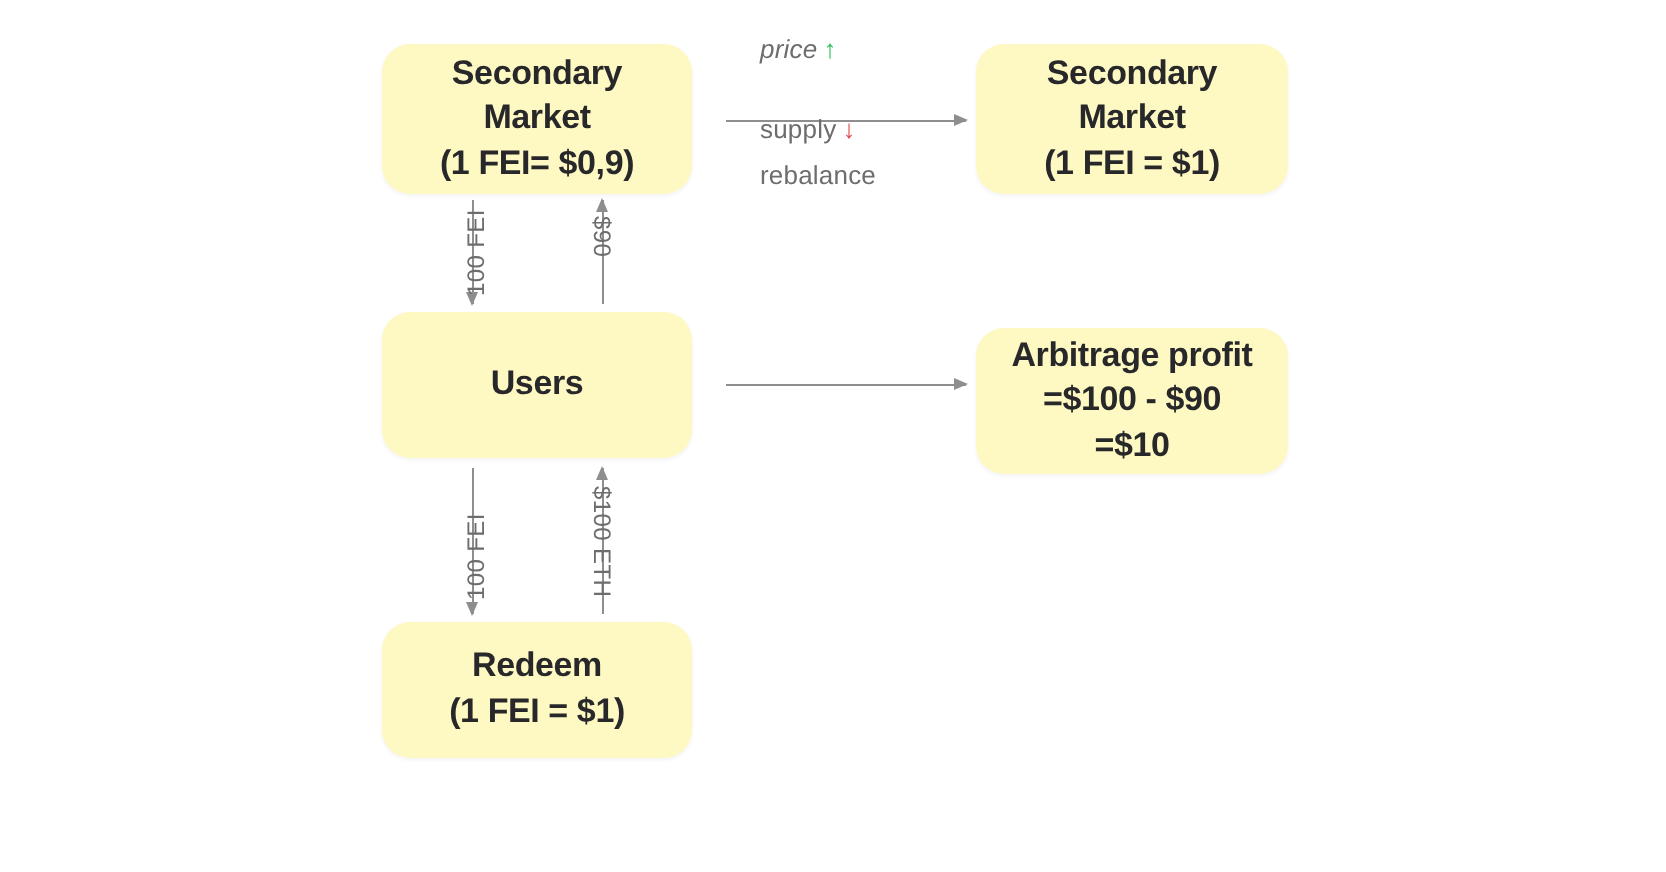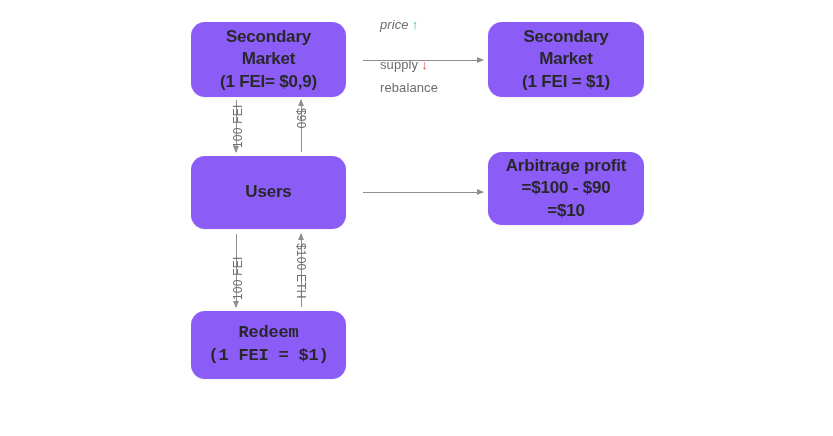--- a/index.html
+++ b/index.html
@@ -12,21 +12,21 @@
     height: 436px;
     position: relative;
     overflow: hidden;
     font-family: "Liberation Sans", sans-serif;
     color: #2b2b2b;
   }
 
   
   .node {
     position: absolute;
-    background: #8b5cf6;
+    background: #fef9c3;
     border-radius: 14px;
     display: flex;
     align-items: center;
     justify-content: center;
     text-align: center;
     box-sizing: border-box;
     box-shadow: 0 1px 2px rgba(0,0,0,0.05);
   }
   .node .node-text {
     font-weight: bold;
@@ -35,22 +35,22 @@
     color: #28282b;
     letter-spacing: -0.2px;
     padding: 0 8px;
     white-space: pre-line;
   }
 
   
   #box-secondary-market-left { left: 191px; top: 22px;  width: 155px; height: 75px; }
   #box-secondary-market-right{ left: 488px; top: 22px;  width: 156px; height: 75px; }
   #box-users                 { left: 191px; top: 156px; width: 155px; height: 73px; }
-  #box-arbitrage-profit      { left: 488px; top: 152px; width: 156px; height: 73px; }
-  #box-redeem                { left: 191px; top: 311px; width: 155px; height: 68px; font-family: Liberation Mono, monospace; }
+  #box-arbitrage-profit      { left: 488px; top: 164px; width: 156px; height: 73px; }
+  #box-redeem                { left: 191px; top: 311px; width: 155px; height: 68px; }
 
   
   .h-arrow {
     position: absolute;
     height: 1px;
     background: #8e8e8e;
   }
   .h-arrow::after {
     content: "";
     position: absolute;

